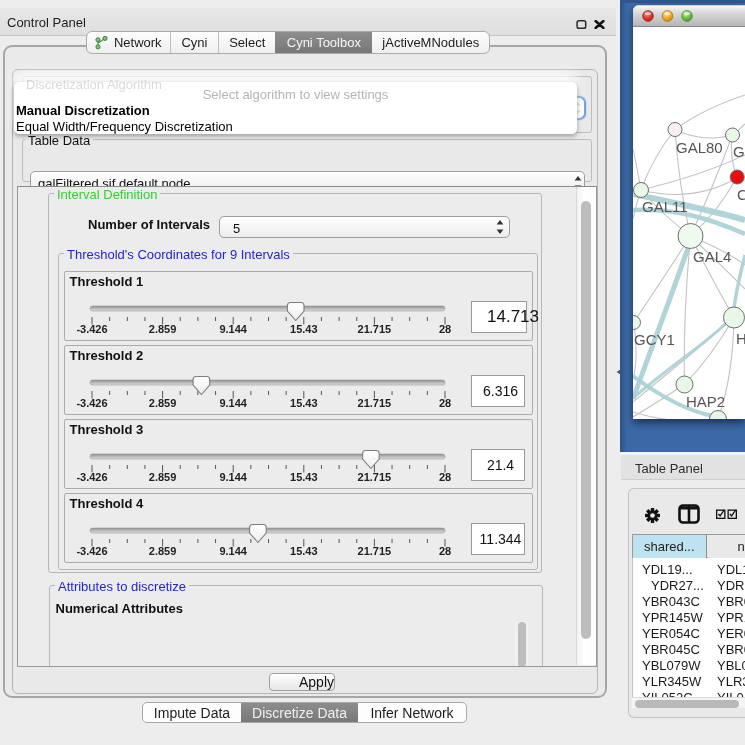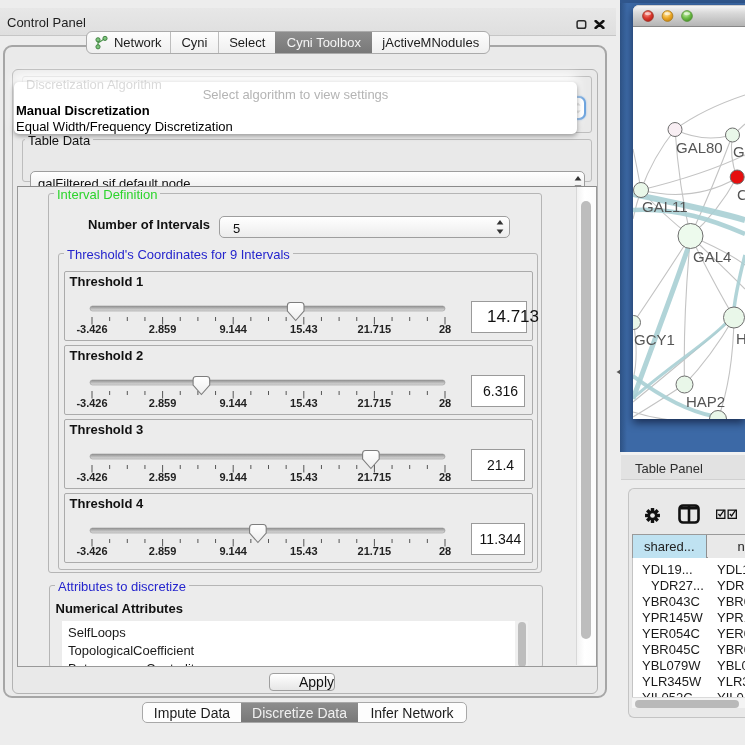--- a/index.html
+++ b/index.html
@@ -257,25 +257,20 @@
         <text x="238.79999999999998" y="60.5" text-anchor="middle" font-size="11" font-weight="bold" font-family="Liberation Sans, sans-serif" fill="#222">15.43</text>
         <text x="309.4" y="60.5" text-anchor="middle" font-size="11" font-weight="bold" font-family="Liberation Sans, sans-serif" fill="#222">21.715</text>
         <text x="380" y="60.5" text-anchor="middle" font-size="11" font-weight="bold" font-family="Liberation Sans, sans-serif" fill="#222">28</text>
         <path d="M 184.6 39 L 184.6 33.5 Q 184.6 30.5 187.6 30.5 L 198.20000000000002 30.5 Q 201.20000000000002 30.5 201.20000000000002 33.5 L 201.20000000000002 39 L 192.9 48.5 Z" fill="url(#thm4)" stroke="#7d7d7d" stroke-width="1.1"></path>
       </svg>
       <div class="abs" style="left:406px;top:29.5px;width:54px;height:32px;background:#fff;border:1.5px solid #9a9a9a;text-align:center;font-size:14px;color:#111;line-height:30px;padding-left:5px;">11.344</div>
     </div>
     <div class="abs" style="left:31px;top:397.5px;width:494px;height:83px;border:1px solid #b5b5b5;border-radius:3px;"></div>
     <div class="abs" style="left:37px;top:391.5px;font-size:13px;color:#2525cd;background:#ececec;padding:0 3px;">Attributes to discretize</div>
     <div class="abs" style="left:37.5px;top:414px;font-size:13px;font-weight:bold;color:#111;">Numerical Attributes</div>
-    <div class="abs" style="left:44px;top:434px;width:453px;height:46px;background:#fff;font-size:13px;color:#1a1a1a;">
-      <div class="abs" style="left:6px;top:3.5px;">SelfLoops</div>
-      <div class="abs" style="left:6px;top:21.5px;">TopologicalCoefficient</div>
-      <div class="abs" style="left:6px;top:39.5px;">BetweennessCentrality</div>
-    </div>
     <div class="abs" style="left:497px;top:434px;width:13px;height:46px;background:#f0f0f0;">
       <div class="abs" style="left:2.5px;top:1px;width:8px;height:45px;border-radius:4px;background:#bdbdbd;"></div>
     </div>
     <div class="abs" style="left:558px;top:0;width:20px;height:478px;background:linear-gradient(to right,#f2f2f2,#ffffff 40%,#fbfbfb);border-left:1px solid #d8d8d8;"></div>
     <div class="abs" style="left:563px;top:14px;width:9.5px;height:438px;border-radius:5px;background:#bdbdbd;"></div>
   </div>
 
 <div class="abs" style="left:269px;top:673px;width:66px;height:18px;border:1px solid #9f9f9f;border-radius:4px;background:linear-gradient(#ffffff,#e6e6e6);text-align:right;font-size:14px;color:#111;line-height:16.5px;">Apply</div>
 
 <div class="abs" style="left:142px;top:702px;width:325px;height:21px;border:1px solid #a8a8a8;border-radius:5px;background:#fdfdfd;display:flex;overflow:hidden;">

